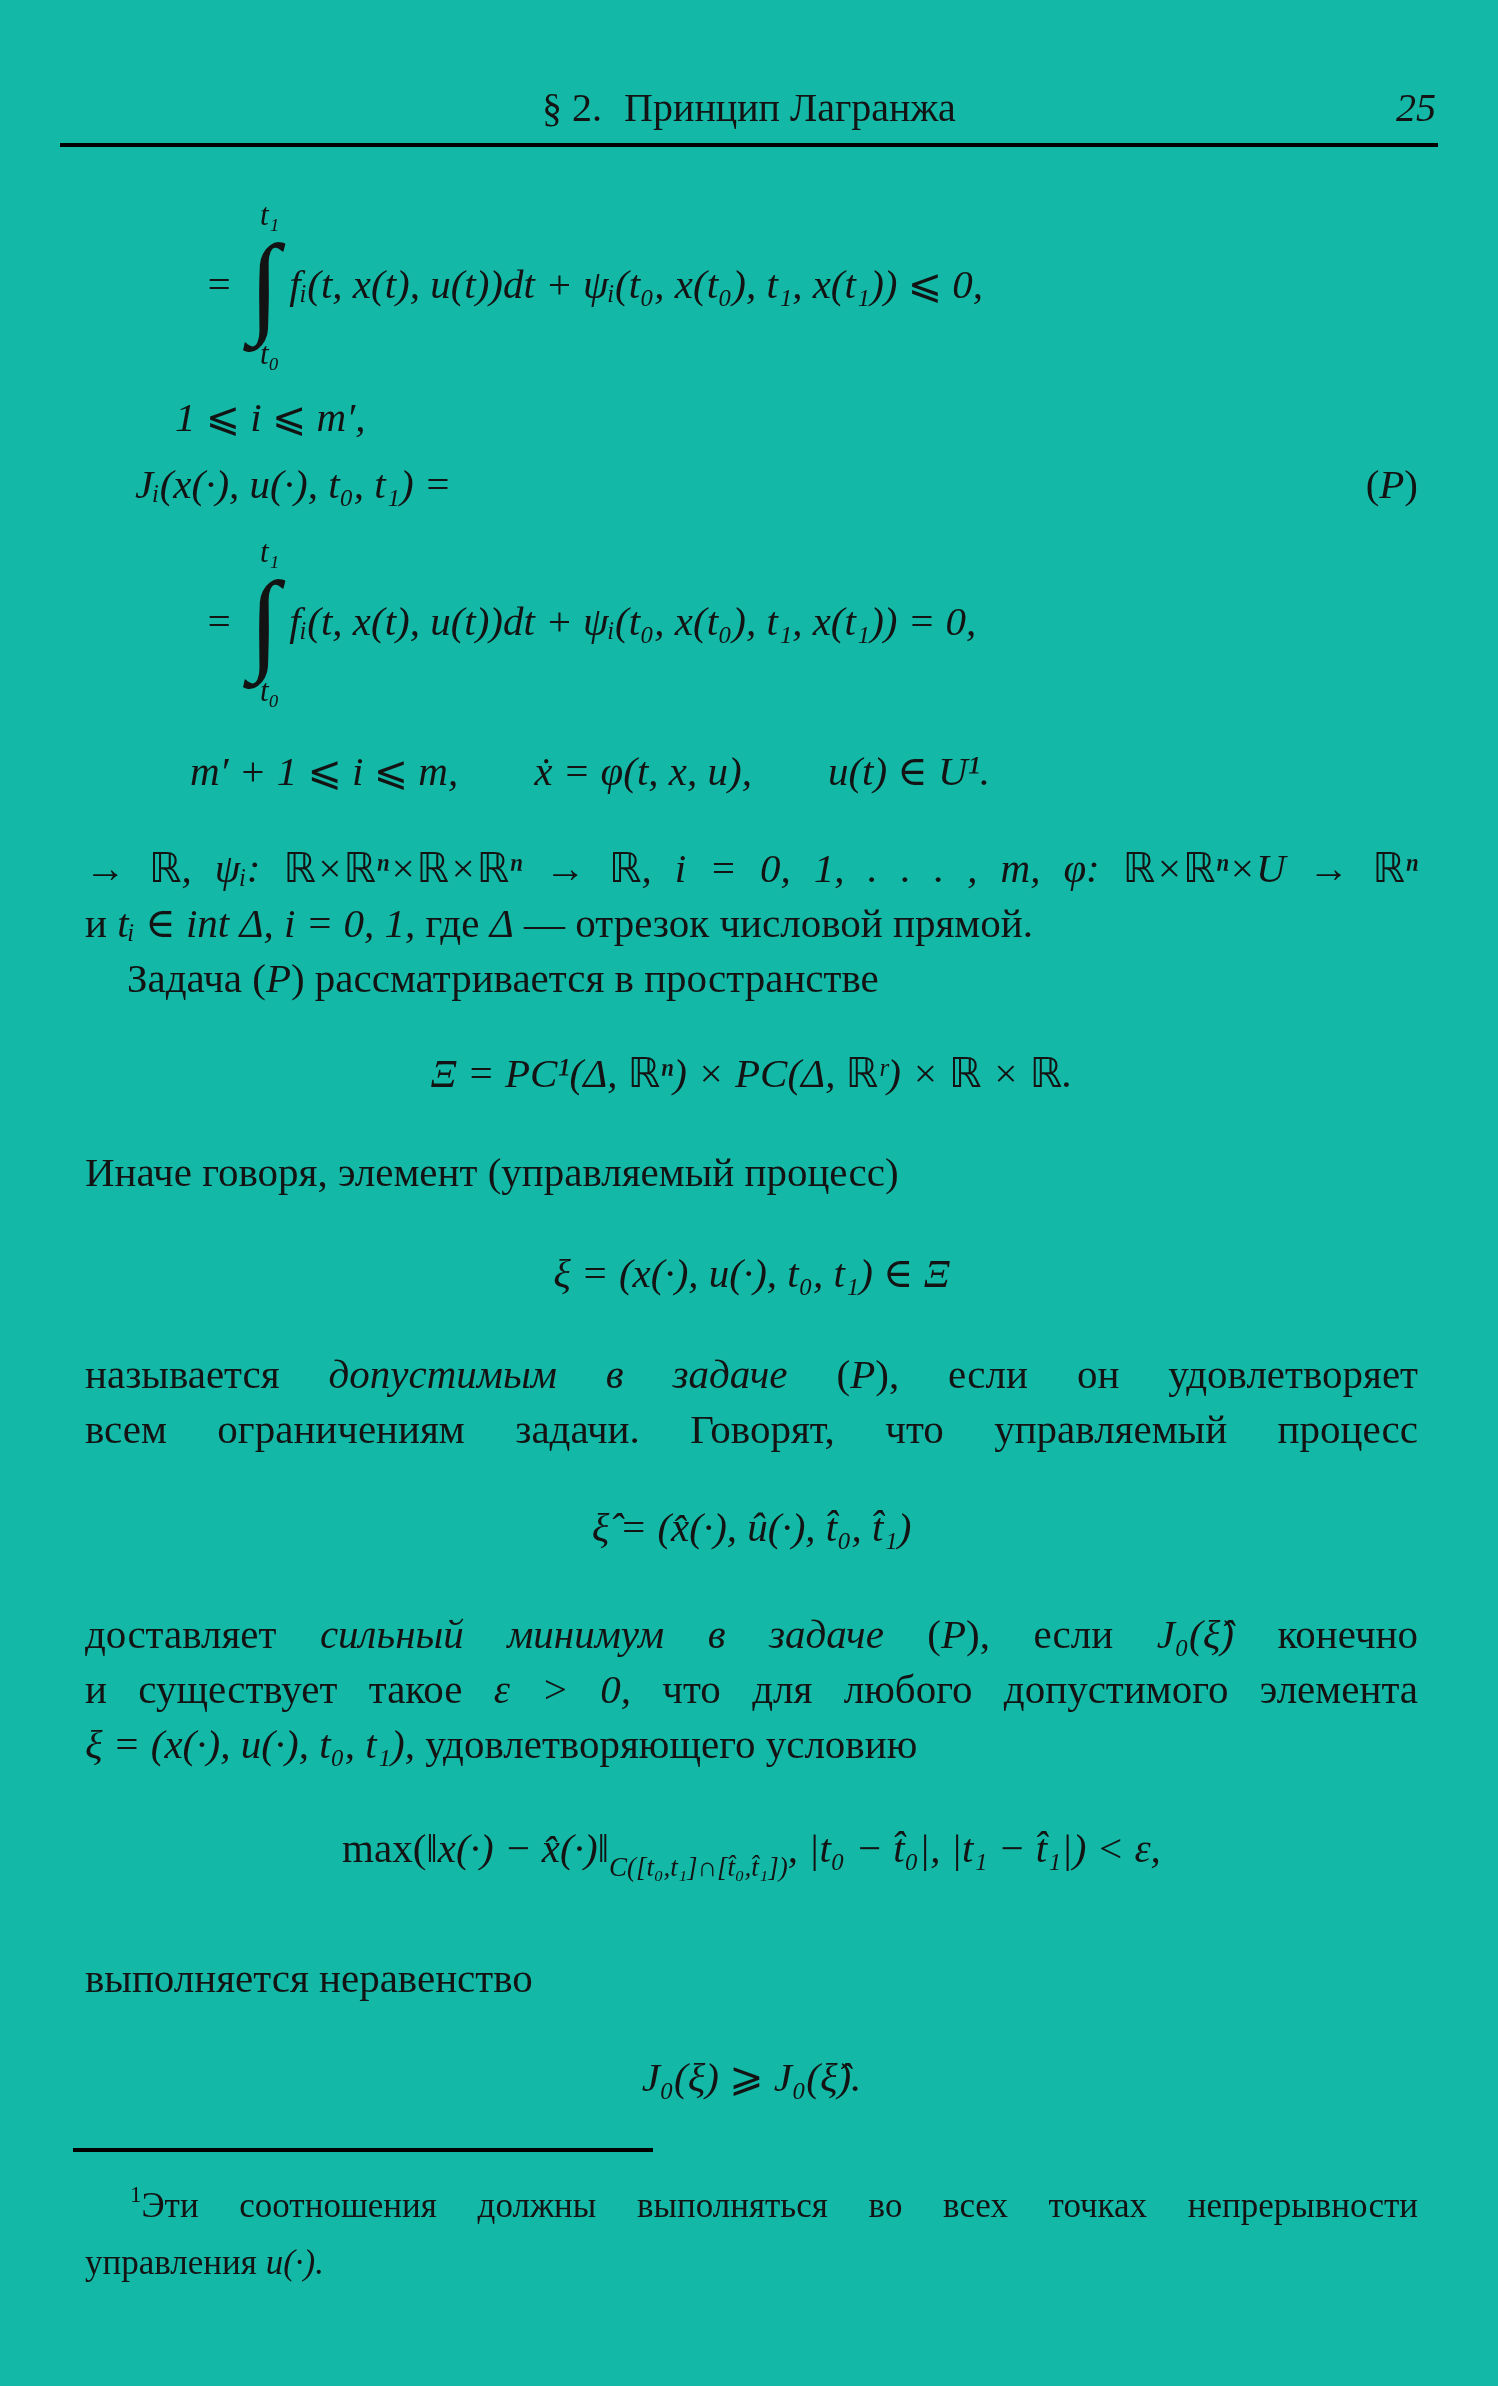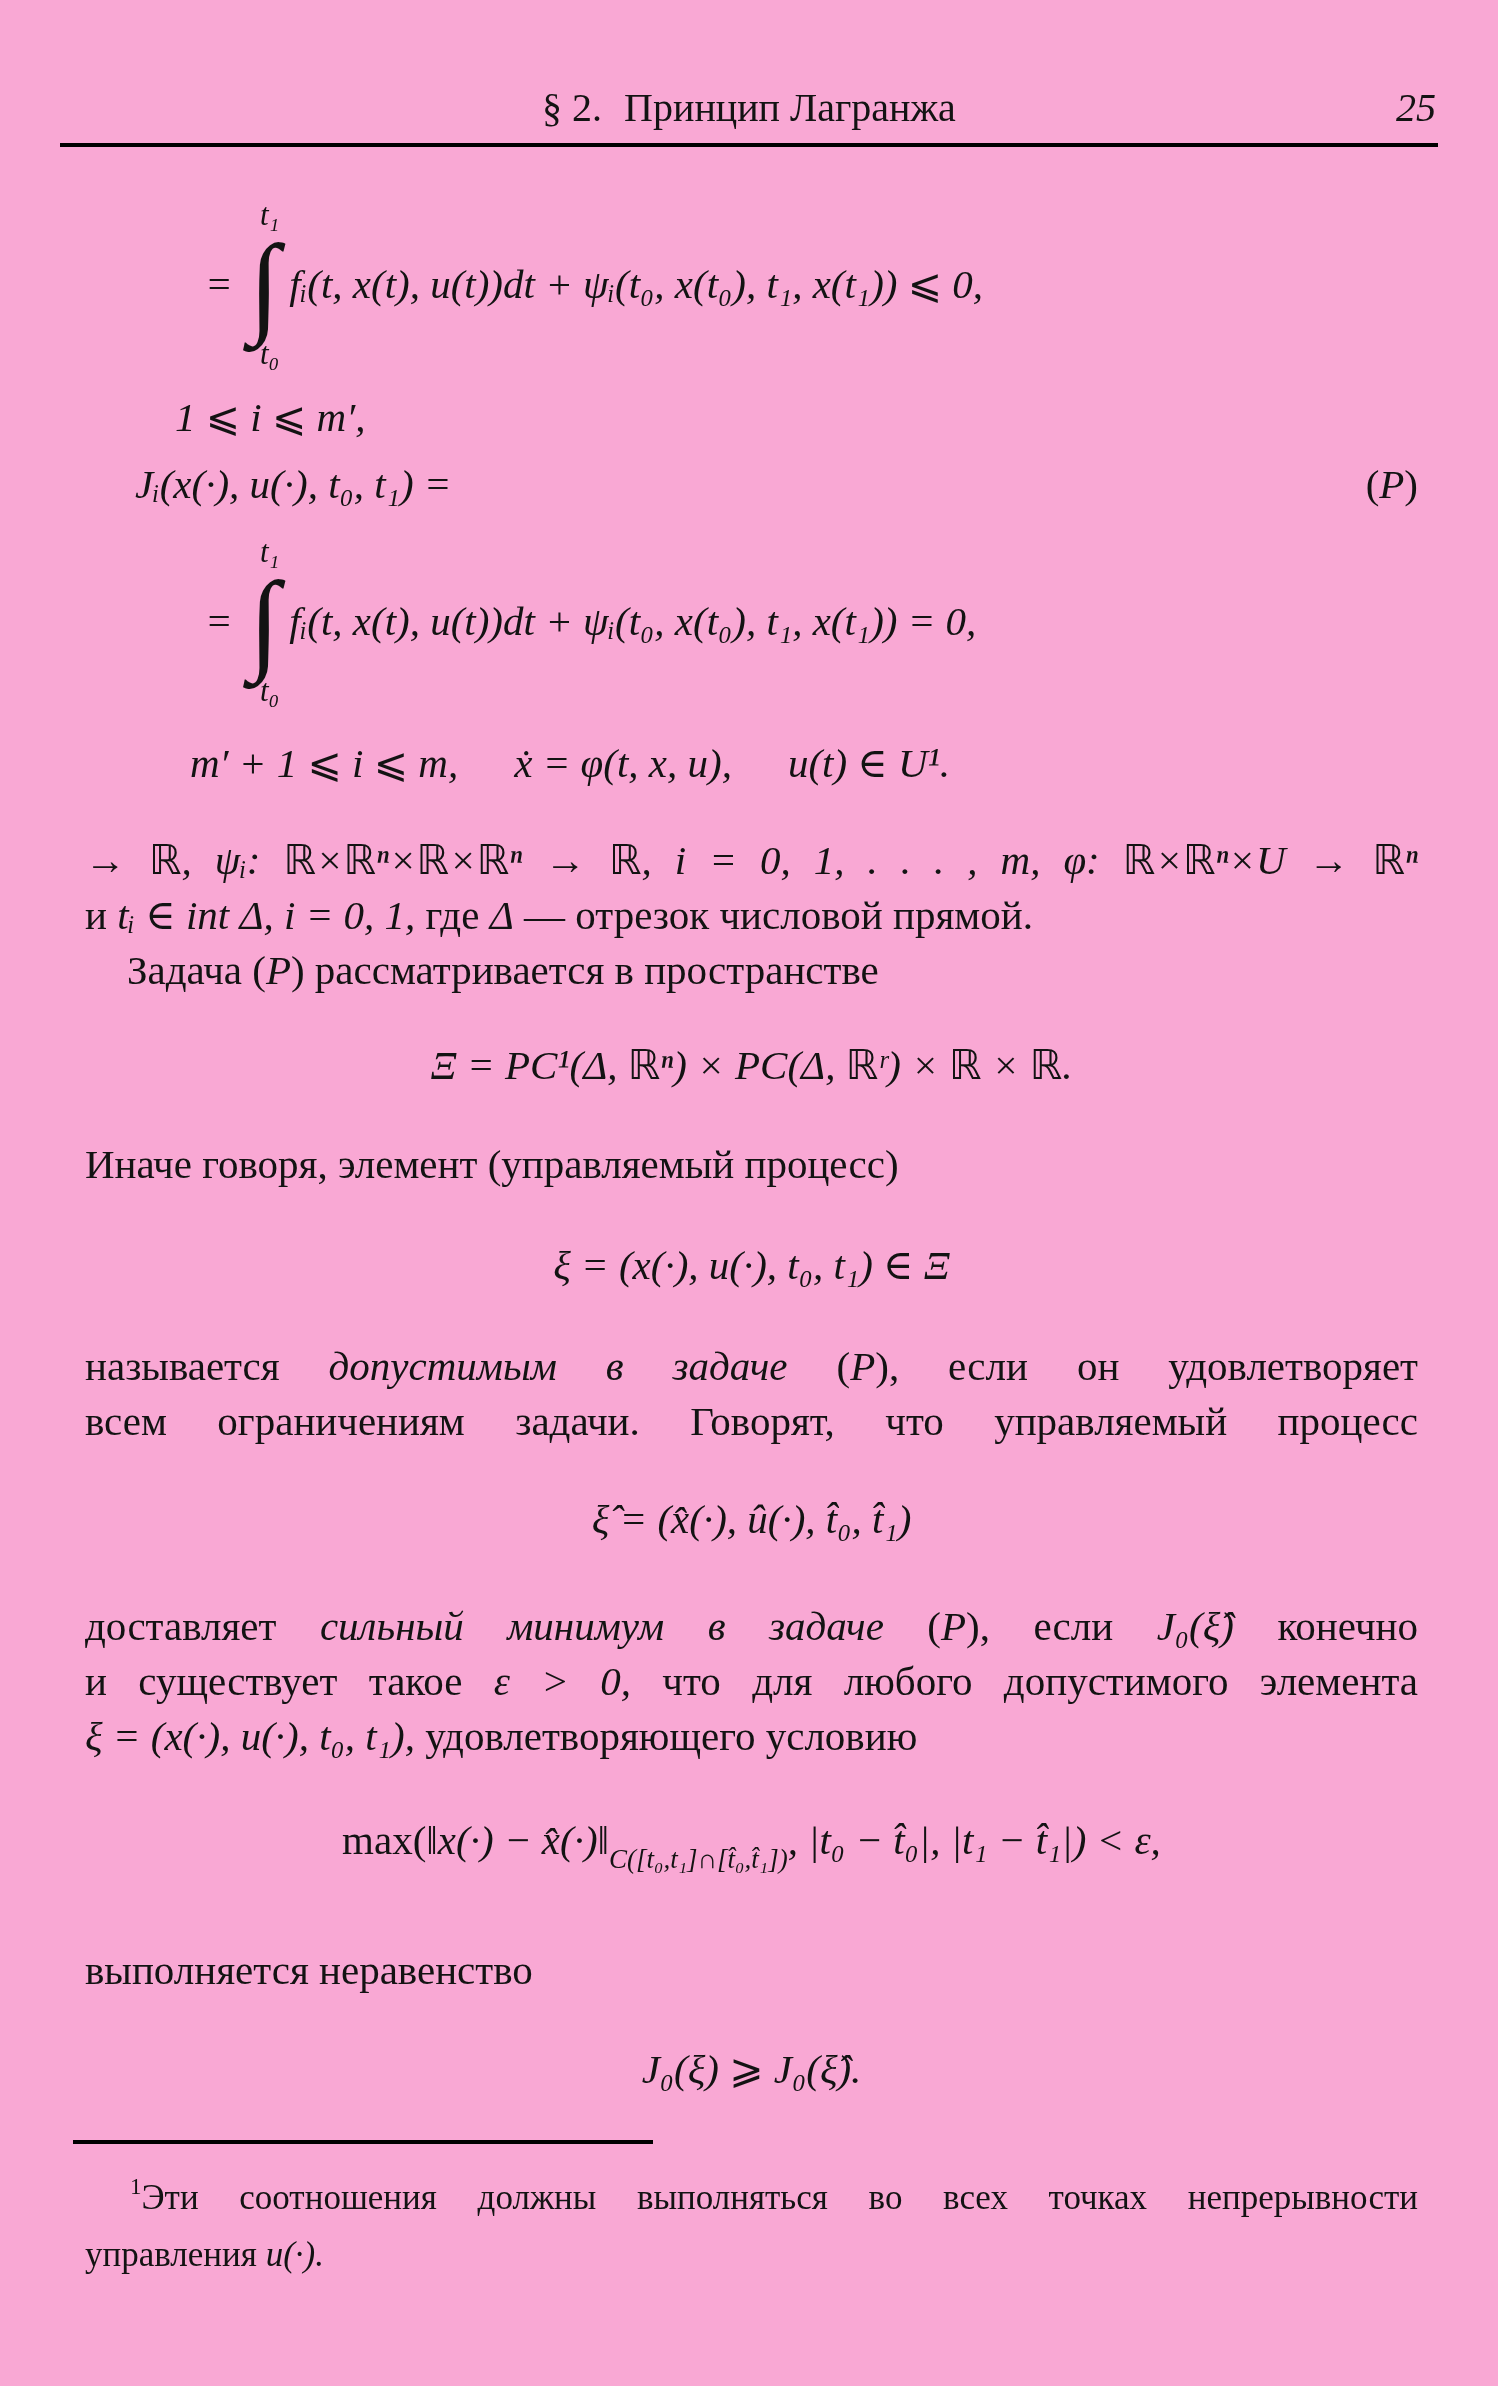--- a/index.html
+++ b/index.html
@@ -4,21 +4,21 @@
 <style>
   html, body {
     margin: 0;
     padding: 0;
     background: #ffffff;
   }
   .page {
     position: relative;
     width: 1498px;
     height: 2386px;
-    background: #f9a8d4;
+    background: #14b8a6;
     color: #131313;
     font-family: "Liberation Serif", "DejaVu Serif", "DejaVu Sans", serif;
     box-sizing: border-box;
     padding: 86px 60px 0 60px;
     overflow: hidden;
   }
   
   .header-row {
     position: relative;
     font-size: 40px;
@@ -76,23 +76,23 @@
   .integrand { font-size: 41px; }
   .range-1 { margin-left: 90px; margin-top: 21px; }
   .func-row {
     display: flex;
     justify-content: space-between;
     margin-top: 12px;
     padding-left: 50px;
   }
   .constraints-row {
     display: flex;
-    gap: 56px;
+    gap: 76px;
     margin-left: 105px;
-    margin-top: 30px;
+    margin-top: 38px;
     align-items: flex-end;
   }
   
   .disp { text-align: center; }
   .disp-space { margin-top: 40px; }
   .disp-elem  { margin-top: 46px; }
   .disp-hat   { margin-top: 30px; line-height: 80px; }
   .disp-max   { margin-top: 36px; line-height: 80px; }
   .disp-ineq  { margin-top: 36px; line-height: 70px; }
   .msub {

